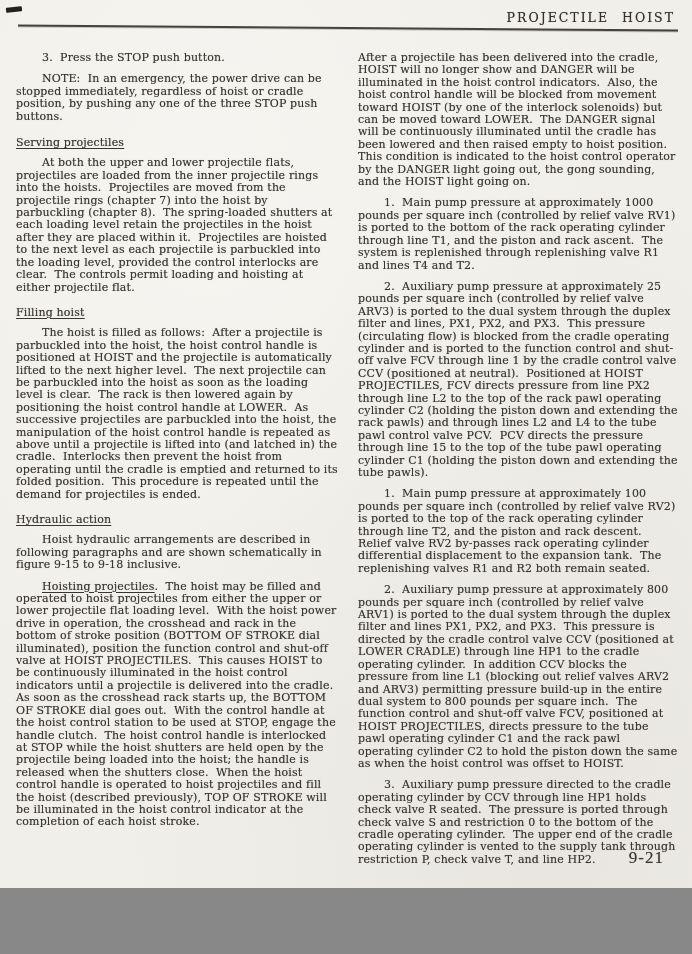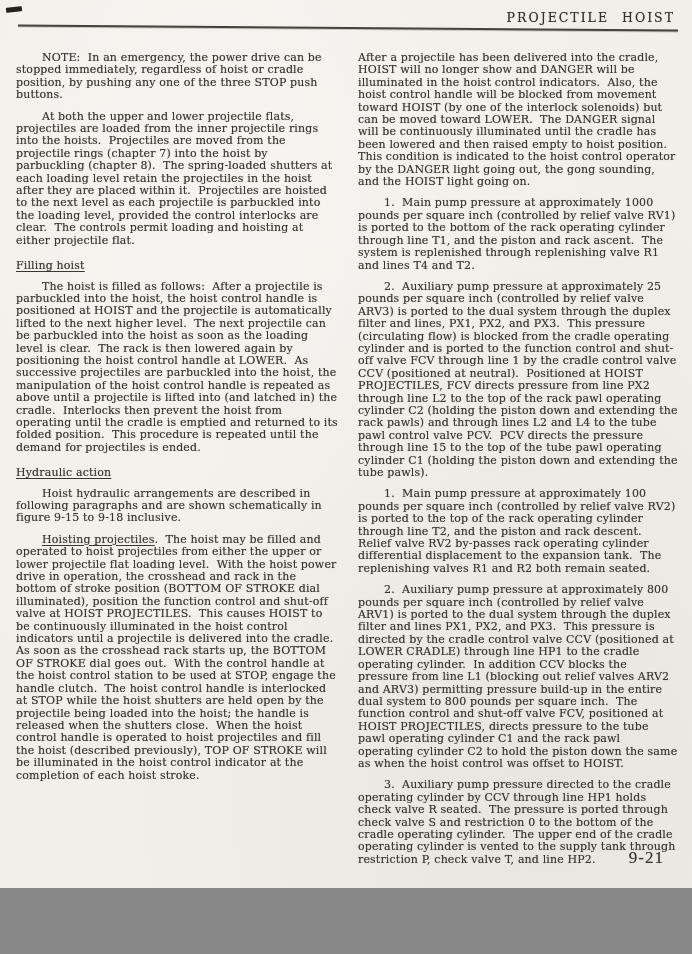--- a/index.html
+++ b/index.html
@@ -101,22 +101,24 @@
   <div class="ink-mark"></div>
 
   <div class="running-header">
     <span class="title">PROJECTILE HOIST</span>
     <div class="header-rule"></div>
   </div>
 
   <div class="columns">
 
     <div class="col col-left">
+      <p class="para indent">3.  Press the STOP push button.</p>
       <p class="para indent">NOTE:  In an emergency, the power drive can be stopped immediately, regardless of hoist or cradle position, by pushing any one of the three STOP push buttons.</p>
 
+      <p class="section-heading space-above">Serving projectiles</p>
       <p class="para indent">At both the upper and lower projectile flats, projectiles are loaded from the inner projectile rings into the hoists.  Projectiles are moved from the projectile rings (chapter 7) into the hoist by parbuckling (chapter 8).  The spring-loaded shutters at each loading level retain the projectiles in the hoist after they are placed within it.  Projectiles are hoisted to the next level as each projectile is parbuckled into the loading level, provided the control interlocks are clear.  The controls permit loading and hoisting at either projectile flat.</p>
 
       <p class="section-heading">Filling hoist</p>
       <p class="para indent">The hoist is filled as follows:  After a projectile is parbuckled into the hoist, the hoist control handle is positioned at HOIST and the projectile is automatically lifted to the next higher level.  The next projectile can be parbuckled into the hoist as soon as the loading level is clear.  The rack is then lowered again by positioning the hoist control handle at LOWER.  As successive projectiles are parbuckled into the hoist, the manipulation of the hoist control handle is repeated as above until a projectile is lifted into (and latched in) the cradle.  Interlocks then prevent the hoist from operating until the cradle is emptied and returned to its folded position.  This procedure is repeated until the demand for projectiles is ended.</p>
 
       <p class="section-heading">Hydraulic action</p>
       <p class="para indent">Hoist hydraulic arrangements are described in following paragraphs and are shown schematically in figure 9-15 to 9-18 inclusive.</p>
 
       <p class="para indent"><span class="runin">Hoisting projectiles</span><span>.  The hoist may be filled and operated to hoist projectiles from either the upper or lower projectile flat loading level.  With the hoist power drive in operation, the crosshead and rack in the bottom of stroke position (BOTTOM OF STROKE dial illuminated), position the function control and shut-off valve at HOIST PROJECTILES.  This causes HOIST to be continuously illuminated in the hoist control indicators until a projectile is delivered into the cradle.  As soon as the crosshead rack starts up, the BOTTOM OF STROKE dial goes out.  With the control handle at the hoist control station to be used at STOP, engage the handle clutch.  The hoist control handle is interlocked at STOP while the hoist shutters are held open by the projectile being loaded into the hoist; the handle is released when the shutters close.  When the hoist control handle is operated to hoist projectiles and fill the hoist (described previously), TOP OF STROKE will be illuminated in the hoist control indicator at the completion of each hoist stroke.</span></p>
     </div>

